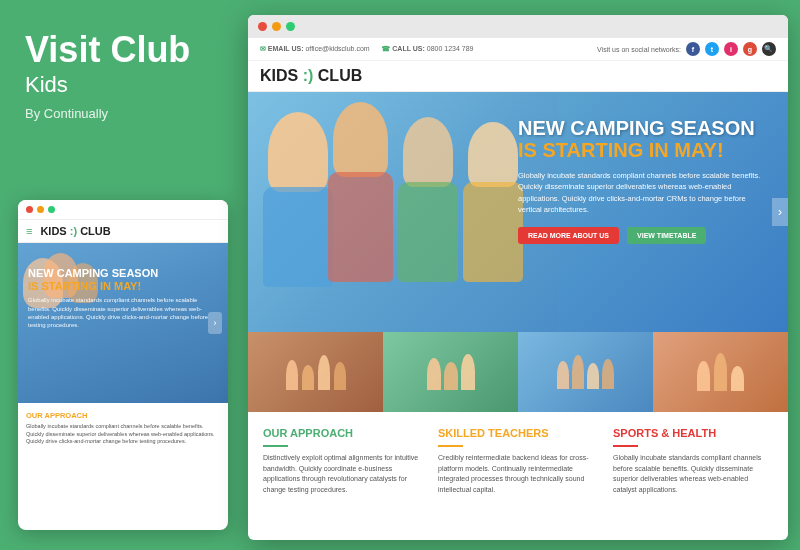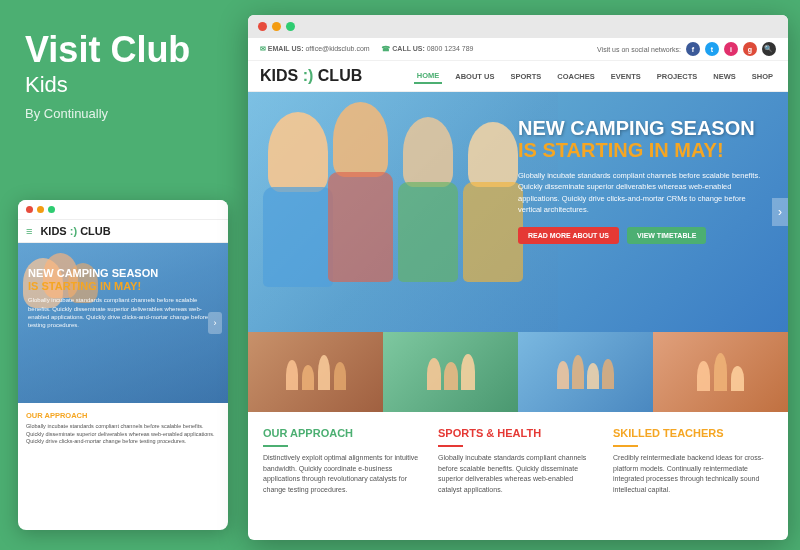--- a/index.html
+++ b/index.html
@@ -529,30 +529,20 @@
         <span class="social-icon" style="background:#333">🔍</span>
       </div>
     </div>
 
     <div class="site-navbar">
       <div class="site-logo">
         <span class="site-logo-bold">KIDS</span>
         <span class="site-logo-smile"> :) </span>
         <span>CLUB</span>
       </div>
-      <div class="site-nav">
-        <span class="site-nav-item active">HOME</span>
-        <span class="site-nav-item">ABOUT US</span>
-        <span class="site-nav-item">SPORTS</span>
-        <span class="site-nav-item">COACHES</span>
-        <span class="site-nav-item">EVENTS</span>
-        <span class="site-nav-item">PROJECTS</span>
-        <span class="site-nav-item">NEWS</span>
-        <span class="site-nav-item">SHOP</span>
-      </div>
     </div>
   </div>
 
   <div class="site-hero">
 
     <div style="position:absolute;inset:0;background:linear-gradient(135deg,#87ceeb 0%,#5ba3d0 40%,#3a7cc4 100%)"></div>
 
     <div style="position:absolute;left:0;top:0;width:310px;height:100%;overflow:hidden">
 
       <div style="position:absolute;bottom:0;left:0;width:100%;height:100%;background:linear-gradient(135deg,rgba(100,160,210,0.3) 0%,rgba(80,130,180,0.1) 100%)"></div>
@@ -624,23 +614,23 @@
     </div>
   </div>
 
   <div class="site-sections">
     <div class="site-section">
       <div class="section-title-green">OUR APPROACH</div>
       <div class="section-underline-green"></div>
       <div class="section-text">Distinctively exploit optimal alignments for intuitive bandwidth. Quickly coordinate e-business applications through revolutionary catalysts for change testing procedures.</div>
     </div>
     <div class="site-section">
+      <div class="section-title-orange">SKILLED TEACHERS</div>
+      <div class="section-underline-orange"></div>
+      <div class="section-text">Credibly reintermediate backend ideas for cross-platform models. Continually reintermediate integrated processes through technically sound intellectual capital.</div>
+    </div>
+    <div class="site-section">
       <div class="section-title-red">SPORTS &amp; HEALTH</div>
       <div class="section-underline-red"></div>
       <div class="section-text">Globally incubate standards compliant channels before scalable benefits. Quickly disseminate superior deliverables whereas web-enabled catalyst applications.</div>
     </div>
-    <div class="site-section">
-      <div class="section-title-orange">SKILLED TEACHERS</div>
-      <div class="section-underline-orange"></div>
-      <div class="section-text">Credibly reintermediate backend ideas for cross-platform models. Continually reintermediate integrated processes through technically sound intellectual capital.</div>
-    </div>
   </div>
 </div>
 
 </body></html>

